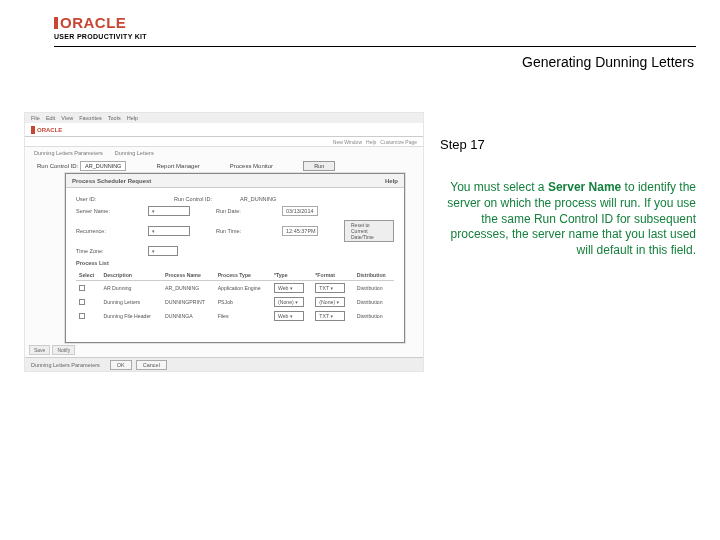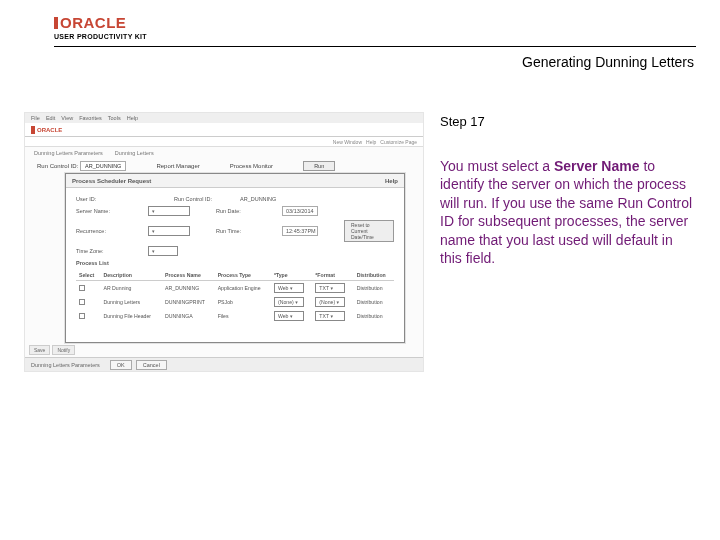--- a/index.html
+++ b/index.html
@@ -12,22 +12,22 @@
   .oracle-bar { width: 4px; height: 12px; background: #c74634; }
   .oracle-text { font-size: 15px; font-weight: bold; color: #c74634; letter-spacing: .5px; font-family: Arial, sans-serif; }
   .upk { font-size: 7px; font-weight: bold; color: #000; letter-spacing: .3px; margin-top: 2px; }
   .header-title { position: absolute; right: 26px; top: 26px; font-size: 14px; color: #000; margin-top: 28px; }
   .hr { position: absolute; left: 54px; right: 24px; top: 46px; height: 1px; background: #000; }
 
   
   .content { position: absolute; left: 24px; top: 112px; right: 24px; display: flex; gap: 16px; }
   .shot { width: 400px; height: 260px; background: #fbfbfb; border: 1px solid #e5e5e5; position: relative; overflow: hidden; font-size: 6px; color: #555; }
   .side-panel { flex: 1; padding-top: 2px; }
-  .step { font-size: 13px; color: #000; margin-bottom: 28px; }
-  .body-text { font-size: 14px; line-height: 1.32; color: #701a75; max-width: 260px; }
+  .step { font-size: 13px; color: #000; margin-bottom: 28px; margin-top: 23px; }
+  .body-text { font-size: 12px; line-height: 1.32; color: #15803d; max-width: 260px; text-align: right; }
   .body-text b { font-weight: bold; }
 
   
   .menubar { height: 10px; background: #efefef; display:flex; align-items:center; gap:6px; padding:0 6px; font-size:5.5px; color:#666; }
   .orc-line { height: 14px; background: #fff; border-bottom: 1px solid #ccc; display:flex; align-items:center; padding:0 6px; }
   .orc-line .olabel { width: 4px; height: 8px; background: #c74634; margin-right:2px; }
   .orc-line .otxt { font-size:6px; font-weight:bold; color:#c74634; }
   .subhdr { height: 10px; background: #fff; border-bottom:1px solid #ddd; display:flex; justify-content:flex-end; align-items:center; font-size:5px; color:#888; padding-right:6px; gap:4px;}
   .crumbs { height: 12px; display:flex; align-items:center; gap:6px; padding:0 6px; font-size:5.5px; color:#777; }
   .crumb { padding:1px 3px; }

